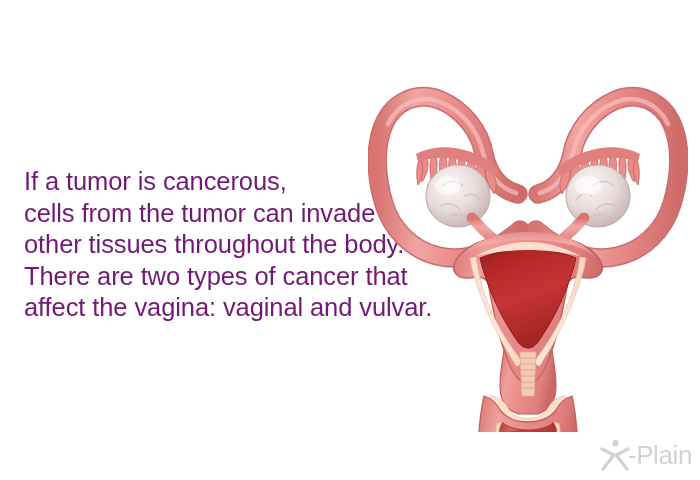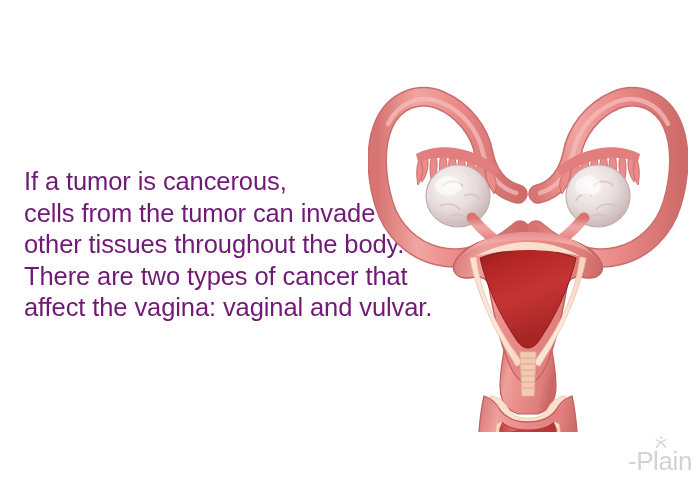--- a/index.html
+++ b/index.html
@@ -42,21 +42,20 @@
 
   
   #logo {
     position: absolute;
     right: 8px;
     bottom: 6px;
     height: 38px;
     display: flex;
     align-items: center;
     gap: 0px;
-    flex-direction: column;
   }
   #logo .mark { width: 30px; height: 32px; display: block; }
   #logo .wordmark {
     font-size: 26px;
     color: #d2d2d2;
     font-family: "Liberation Sans", sans-serif;
     letter-spacing: -0.4px;
     line-height: 1;
     margin-left: -2px;
   }

